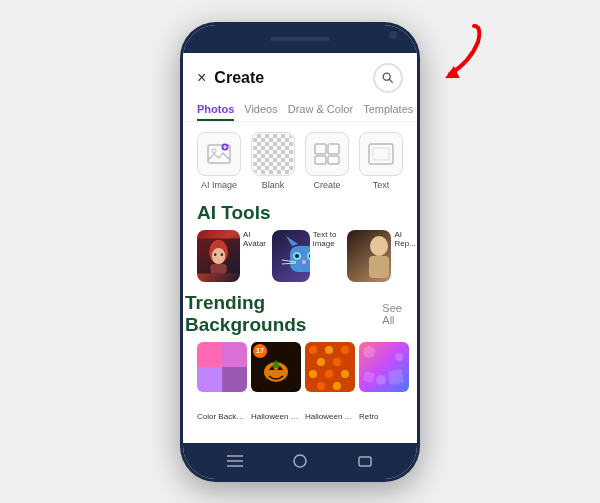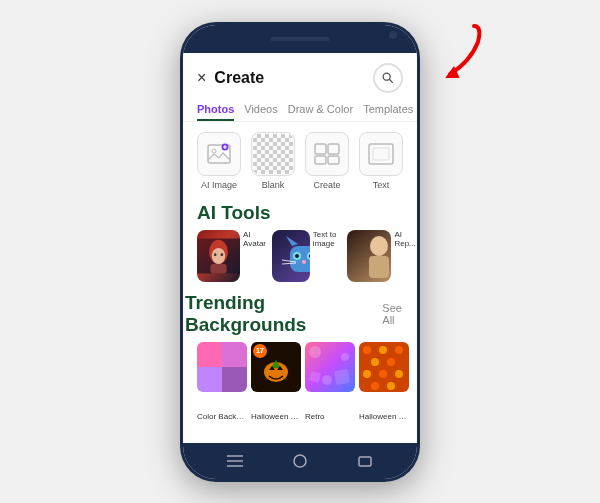--- a/index.html
+++ b/index.html
@@ -525,42 +525,20 @@
               </svg>
               <div class="halloween-badge">17</div>
             </div>
             <span class="trend-label">Halloween Ti...</span>
           </div>
 
           <div class="trend-card">
             <div class="trend-img">
               <svg width="50" height="50" viewBox="0 0 50 50">
                 <defs>
-                  <linearGradient id="retro" x1="0%" y1="0%" x2="100%" y2="100%">
-                    <stop offset="0%" style="stop-color:#ff6b9d"></stop>
-                    <stop offset="50%" style="stop-color:#c44dff"></stop>
-                    <stop offset="100%" style="stop-color:#4d79ff"></stop>
-                  </linearGradient>
-                </defs>
-                <rect width="50" height="50" fill="url(#retro)"></rect>
-
-                <circle cx="10" cy="10" r="6" fill="rgba(255,255,255,0.2)"></circle>
-                <circle cx="40" cy="15" r="4" fill="rgba(255,255,255,0.2)"></circle>
-                <rect x="5" y="30" width="10" height="10" rx="2" fill="rgba(255,255,255,0.15)" transform="rotate(15 10 35)"></rect>
-                <rect x="30" y="28" width="14" height="14" rx="2" fill="rgba(255,255,255,0.15)" transform="rotate(-10 37 35)"></rect>
-                <circle cx="22" cy="38" r="5" fill="rgba(255,255,255,0.2)"></circle>
-              </svg>
-            </div>
-            <span class="trend-label">Retro</span>
-          </div>
-
-          <div class="trend-card">
-            <div class="trend-img">
-              <svg width="50" height="50" viewBox="0 0 50 50">
-                <defs>
                   <pattern id="dots" x="0" y="0" width="8" height="8" patternUnits="userSpaceOnUse">
                     <circle cx="4" cy="4" r="2.5" fill="#ff6600"></circle>
                     <rect width="8" height="8" fill="#ff8c00" opacity="0.3"></rect>
                   </pattern>
                 </defs>
                 <rect width="50" height="50" fill="#cc4400"></rect>
 
                 <circle cx="8" cy="8" r="4" fill="#ff6600" opacity="0.8"></circle>
                 <circle cx="24" cy="8" r="4" fill="#ffaa00" opacity="0.8"></circle>
                 <circle cx="40" cy="8" r="4" fill="#ff6600" opacity="0.8"></circle>
@@ -568,20 +546,42 @@
                 <circle cx="32" cy="20" r="4" fill="#ff6600" opacity="0.8"></circle>
                 <circle cx="8" cy="32" r="4" fill="#ffaa00" opacity="0.8"></circle>
                 <circle cx="24" cy="32" r="4" fill="#ff6600" opacity="0.8"></circle>
                 <circle cx="40" cy="32" r="4" fill="#ffaa00" opacity="0.8"></circle>
                 <circle cx="16" cy="44" r="4" fill="#ff6600" opacity="0.8"></circle>
                 <circle cx="32" cy="44" r="4" fill="#ffaa00" opacity="0.8"></circle>
               </svg>
             </div>
             <span class="trend-label">Halloween P...</span>
           </div>
+
+          <div class="trend-card">
+            <div class="trend-img">
+              <svg width="50" height="50" viewBox="0 0 50 50">
+                <defs>
+                  <linearGradient id="retro" x1="0%" y1="0%" x2="100%" y2="100%">
+                    <stop offset="0%" style="stop-color:#ff6b9d"></stop>
+                    <stop offset="50%" style="stop-color:#c44dff"></stop>
+                    <stop offset="100%" style="stop-color:#4d79ff"></stop>
+                  </linearGradient>
+                </defs>
+                <rect width="50" height="50" fill="url(#retro)"></rect>
+
+                <circle cx="10" cy="10" r="6" fill="rgba(255,255,255,0.2)"></circle>
+                <circle cx="40" cy="15" r="4" fill="rgba(255,255,255,0.2)"></circle>
+                <rect x="5" y="30" width="10" height="10" rx="2" fill="rgba(255,255,255,0.15)" transform="rotate(15 10 35)"></rect>
+                <rect x="30" y="28" width="14" height="14" rx="2" fill="rgba(255,255,255,0.15)" transform="rotate(-10 37 35)"></rect>
+                <circle cx="22" cy="38" r="5" fill="rgba(255,255,255,0.2)"></circle>
+              </svg>
+            </div>
+            <span class="trend-label">Retro</span>
+          </div>
         </div>
 
       </div>
 
       <div class="bottom-nav">
         <div class="nav-btn">
           <svg width="16" height="12" viewBox="0 0 16 12">
             <line x1="0" y1="1" x2="16" y2="1" stroke="#aab" stroke-width="1.5"></line>
             <line x1="0" y1="6" x2="16" y2="6" stroke="#aab" stroke-width="1.5"></line>
             <line x1="0" y1="11" x2="16" y2="11" stroke="#aab" stroke-width="1.5"></line>

